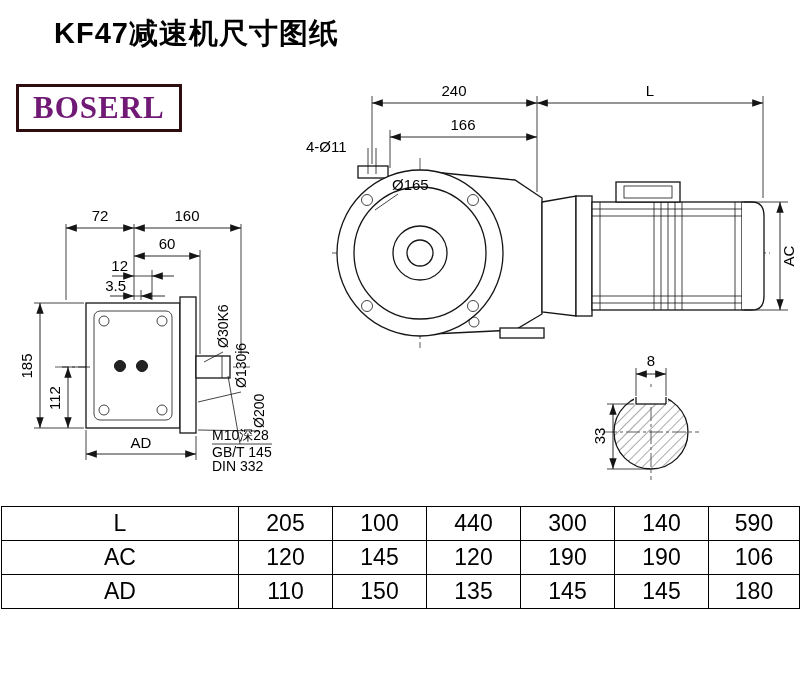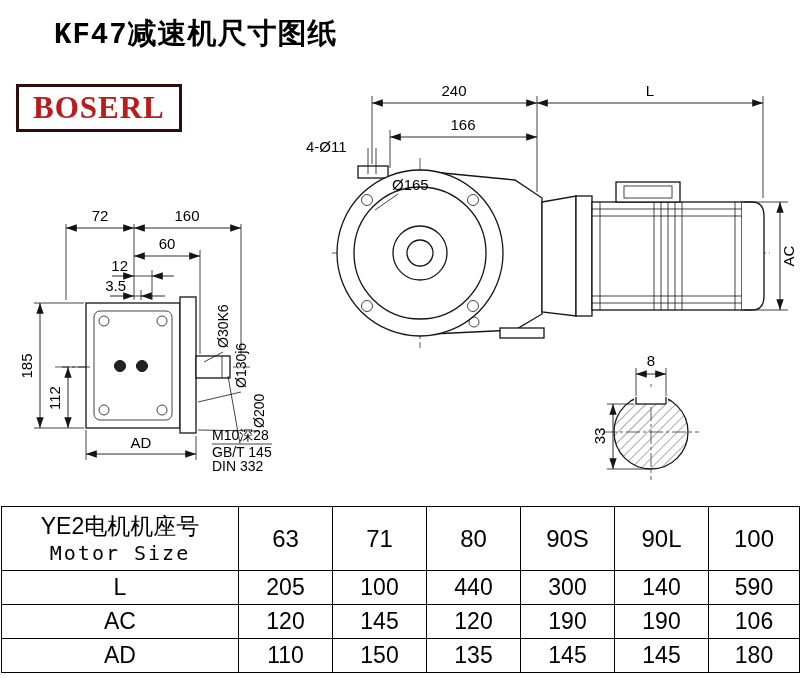--- a/index.html
+++ b/index.html
@@ -1,19 +1,19 @@
 <!DOCTYPE html>
 <html><head>
 <meta charset="utf-8">
 <style>
   * { margin:0; padding:0; box-sizing:border-box; }
   html,body { width:800px; height:678px; background:#fff; font-family:"Liberation Sans",sans-serif; position:relative; overflow:hidden; }
-  .title { position:absolute; left:54px; top:14px; font-size:29px; font-weight:bold; color:#000; letter-spacing:1px;font-family:Liberation Mono, monospace; }
+  .title { position:absolute; left:54px; top:14px; font-size:29px; font-weight:bold; color:#000; letter-spacing:1px; }
   .logo { position:absolute; left:16px; top:84px; border:3px solid #2d0d0d; background:#fff; padding:3px 14px; }
-  .logo span { font-family:"Liberation Serif",serif; font-size:31px; font-weight:bold; color:#b91c1c; letter-spacing:1px; }
+  .logo span { font-family:"Liberation Serif",serif; font-size:31px; font-weight:bold; color:#701a75; letter-spacing:1px; }
   svg.drawing { position:absolute; left:0; top:0; }
   .ol  { stroke:#151515; stroke-width:1.3; fill:none; }
   .olw { stroke:#151515; stroke-width:1.3; fill:#fff; }
   .thin{ stroke:#151515; stroke-width:0.8; fill:none; }
   .cl  { stroke:#151515; stroke-width:0.7; fill:none; stroke-dasharray:14 3 3 3; }
   .dim { stroke:#151515; stroke-width:0.9; fill:none; marker-start:url(#arr); marker-end:url(#arr); }
   .dima{ stroke:#151515; stroke-width:0.9; fill:none; marker-end:url(#arr); }
   .dtxt{ font-size:15px; fill:#000; font-family:"Liberation Sans",sans-serif; }
   .ntxt{ font-size:14px; fill:#000; font-family:"Liberation Sans",sans-serif; }
   .fillc { fill:#222; stroke:#151515; }
@@ -198,32 +198,20 @@
   <colgroup>
     <col style="width:237px">
       <col style="width:94px">
       <col style="width:94px">
       <col style="width:94px">
       <col style="width:94px">
       <col style="width:94px">
       <col style="width:91px">
   </colgroup>
   <tbody>
-    <tr class="hdr-row">
-      <td>
-        <div class="hdr-cn">YE2电机机座号</div>
-        <div class="hdr-en">Motor Size</div>
-      </td>
-      <td>63</td>
-      <td>71</td>
-      <td>80</td>
-      <td>90S</td>
-      <td>90L</td>
-      <td>100</td>
-    </tr>
     <tr class="data-row">
       <td>L</td>
       <td>205</td>
       <td>100</td>
       <td>440</td>
       <td>300</td>
       <td>140</td>
       <td>590</td>
     </tr>
     <tr class="data-row">

